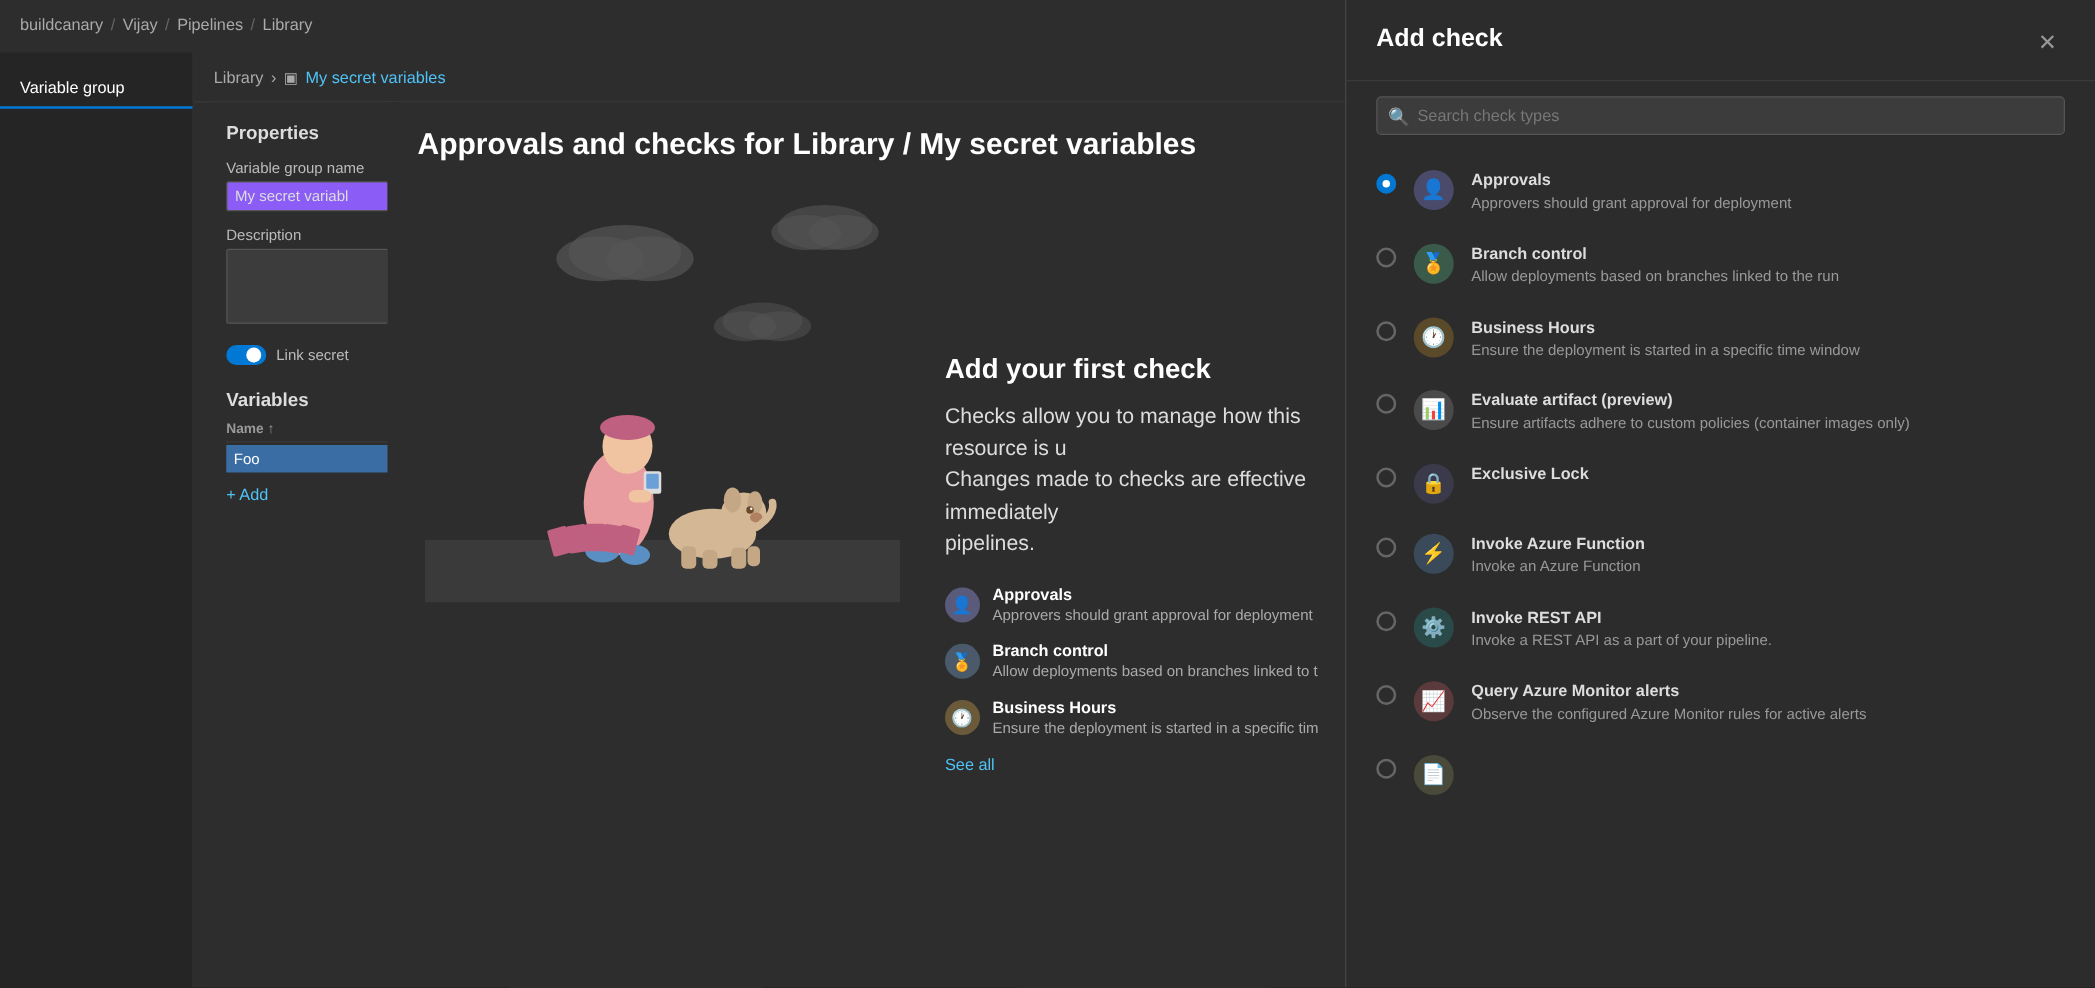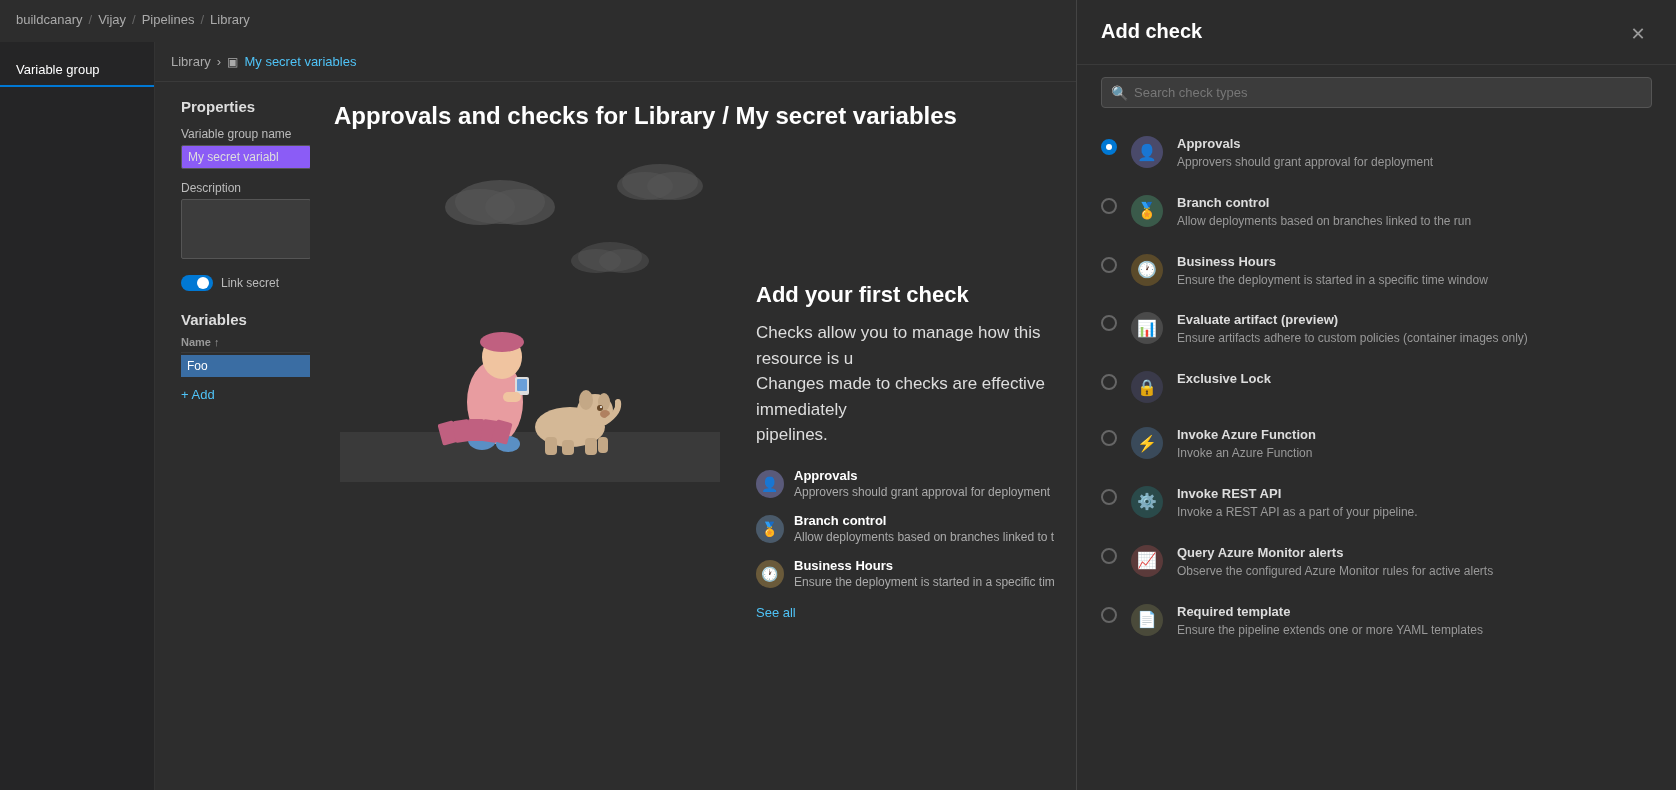--- a/index.html
+++ b/index.html
@@ -569,19 +569,15 @@
         <div class="radio-btn"></div>
         <div class="option-icon monitor-icon">📈</div>
         <div>
           <div class="option-title">Query Azure Monitor alerts</div>
           <div class="option-desc">Observe the configured Azure Monitor rules for active alerts</div>
         </div>
       </div>
       <div class="check-option">
         <div class="radio-btn"></div>
         <div class="option-icon template-icon">📄</div>
-        <div>
-          <div class="option-title">Required template</div>
-          <div class="option-desc">Ensure the pipeline extends one or more YAML templates</div>
-        </div>
       </div>
     </div>
 </div>
 
 </body></html>

